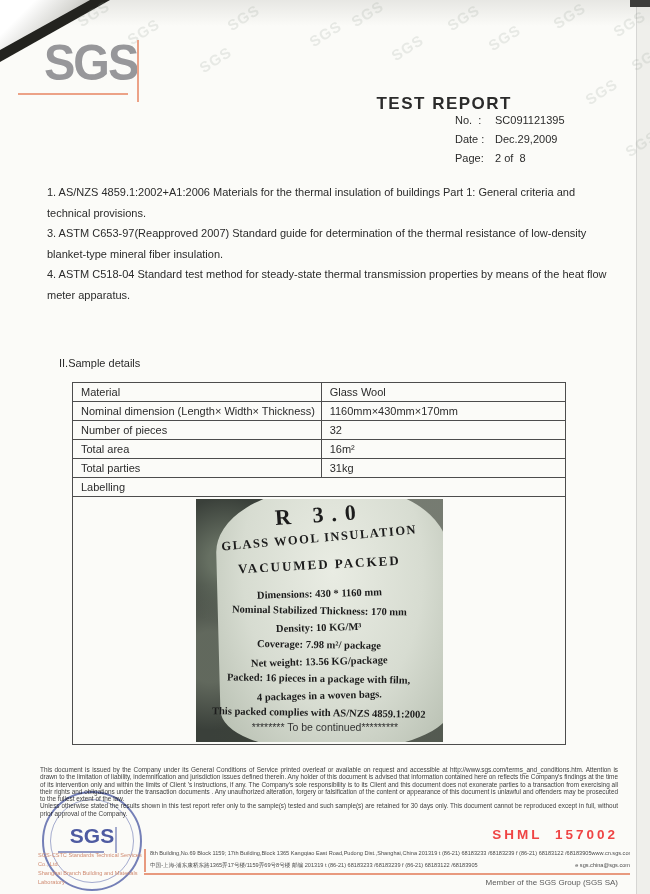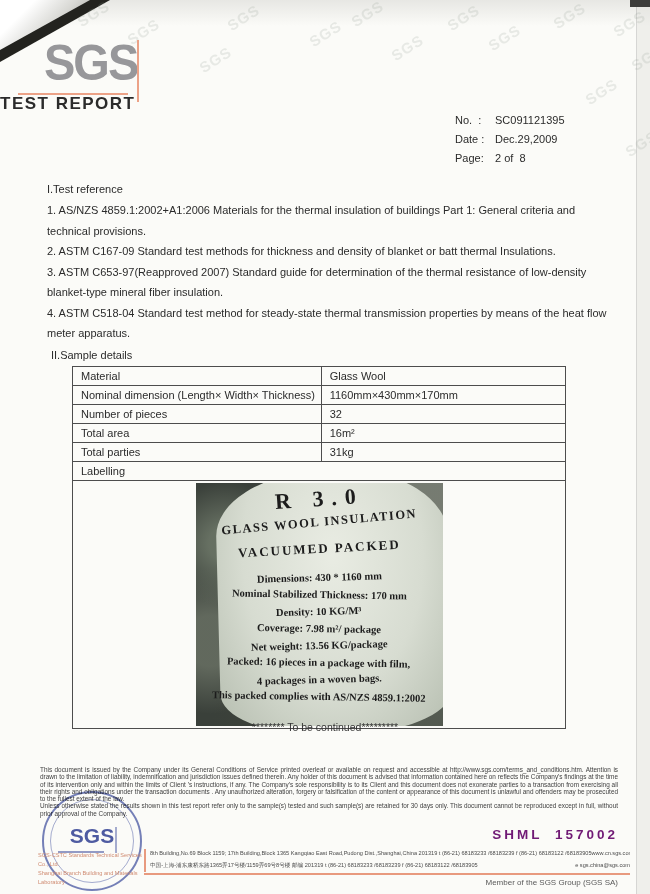--- a/index.html
+++ b/index.html
@@ -20,34 +20,34 @@
 
   .wm{position:absolute;font-weight:bold;font-size:15px;letter-spacing:1px;
         color:rgba(135,148,135,.17);transform:rotate(-33deg);}
 
   
   .logo{position:absolute;left:44px;top:39px;font-size:47px;font-weight:900;
         color:#97979a;letter-spacing:-2px;transform:scaleY(1.07);line-height:1;}
   .logo-h{position:absolute;left:18px;top:93px;width:110px;height:2px;background:#eca287;}
   .logo-v{position:absolute;left:137px;top:40px;width:2px;height:62px;background:#eca287;}
 
-  .title{position:absolute;left:0;top:94px;width:512px;text-align:left;
+  .title{position:absolute;left:0;top:94px;width:512px;text-align:right;
         font-size:17px;font-weight:bold;letter-spacing:1.5px;}
 
   .meta{position:absolute;left:455px;top:111px;font-size:11px;font-weight:normal;line-height:19px;}
   .meta-row{display:flex;}
   .meta-label{width:40px;white-space:pre;}
   .meta-value{white-space:pre;}
 
   .testref{position:absolute;left:47px;top:182px;width:566px;font-size:11px;}
   .testref .sec-h{line-height:15px;margin:0 0 3px 0;font-weight:normal;}
   .testref p{margin:0;line-height:20.5px;}
 
   .sample{position:absolute;left:47px;top:344px;width:566px;font-size:11px;}
-  .sample .sec-h{line-height:14px;margin:4px;font-weight:normal;}
+  .sample .sec-h{line-height:14px;margin:12px;font-weight:normal;}
   table.details{border-collapse:collapse;margin:3px 0 0 25px;width:494px;font-size:11px;
         table-layout:fixed;}
   table.details td{border:1px solid #4d4d4d;padding:2px 8px;height:14px;line-height:14px;
         overflow:hidden;white-space:nowrap;}
   td.c1{width:47%;}
   td.photo-cell{padding:3px 0 5px 0;height:auto;line-height:normal;}
 
   
   .photo{position:relative;width:247px;height:243px;margin:0 auto;overflow:hidden;
         background-color:#3a403a;
@@ -79,21 +79,21 @@
 
   .stamp{position:absolute;left:42px;top:791px;width:96px;height:96px;border-radius:50%;
         border:2.5px solid rgba(60,76,160,.70);mix-blend-mode:multiply;}
   .stamp-inner{position:absolute;inset:6px;border:1px solid rgba(60,76,160,.45);border-radius:50%;}
   .stamp-sgs{position:absolute;top:31px;left:0;right:0;text-align:center;font-size:21px;
         font-weight:900;color:rgba(48,64,150,.85);letter-spacing:0;}
   .stamp-line{position:absolute;top:58px;left:14px;width:46px;height:1.5px;background:rgba(60,76,160,.55);}
   .stamp-vline{position:absolute;top:34px;left:71px;width:1.5px;height:26px;background:rgba(60,76,160,.45);}
 
   .shml{position:absolute;right:32px;top:827px;font-size:13.5px;font-weight:bold;
-        color:#701a75;letter-spacing:3px;word-spacing:6px;white-space:pre;}
+        color:#ef4444;letter-spacing:3px;word-spacing:6px;white-space:pre;}
 
   .company{position:absolute;left:38px;top:851px;width:104px;font-size:5.6px;line-height:9px;
         color:#cf8a70;}
   .addr-sep{position:absolute;left:144px;top:849px;width:1.5px;height:23px;background:#e89a7f;}
   .addresses{position:absolute;left:150px;top:848px;width:480px;font-size:5.6px;line-height:11.5px;
         color:#4a4a4a;}
   .addr-row{display:flex;justify-content:space-between;white-space:nowrap;overflow:hidden;}
   .footer-line{position:absolute;left:144px;top:873px;width:486px;height:1.5px;background:#e89a7f;}
   .member{position:absolute;right:32px;top:878px;font-size:8px;color:#5a5a5a;}
 </style>
@@ -140,23 +140,21 @@
       <span class="meta-label">Date :</span>
       <span class="meta-value">Dec.29,2009</span>
     </div>
     <div class="meta-row">
       <span class="meta-label">Page:</span>
       <span class="meta-value">2 of  8</span>
     </div>
   </div>
 
   <div class="testref">
-    <div class="sec-h">I.Test reference</div>
     <p>1. AS/NZS 4859.1:2002+A1:2006 Materials for the thermal insulation of buildings Part 1: General criteria and technical provisions.</p>
-    <p>2. ASTM C167-09 Standard test methods for thickness and density of blanket or batt thermal Insulations.</p>
     <p>3. ASTM C653-97(Reapproved 2007) Standard guide for determination of the thermal resistance of low-density blanket-type mineral fiber insulation.</p>
     <p>4. ASTM C518-04 Standard test method for steady-state thermal transmission properties by means of the heat flow meter apparatus.</p>
   </div>
 
   <div class="sample">
     <div class="sec-h">II.Sample details</div>
     <table class="details">
       <tbody>
           <tr>
         <td class="c1">Material</td>

